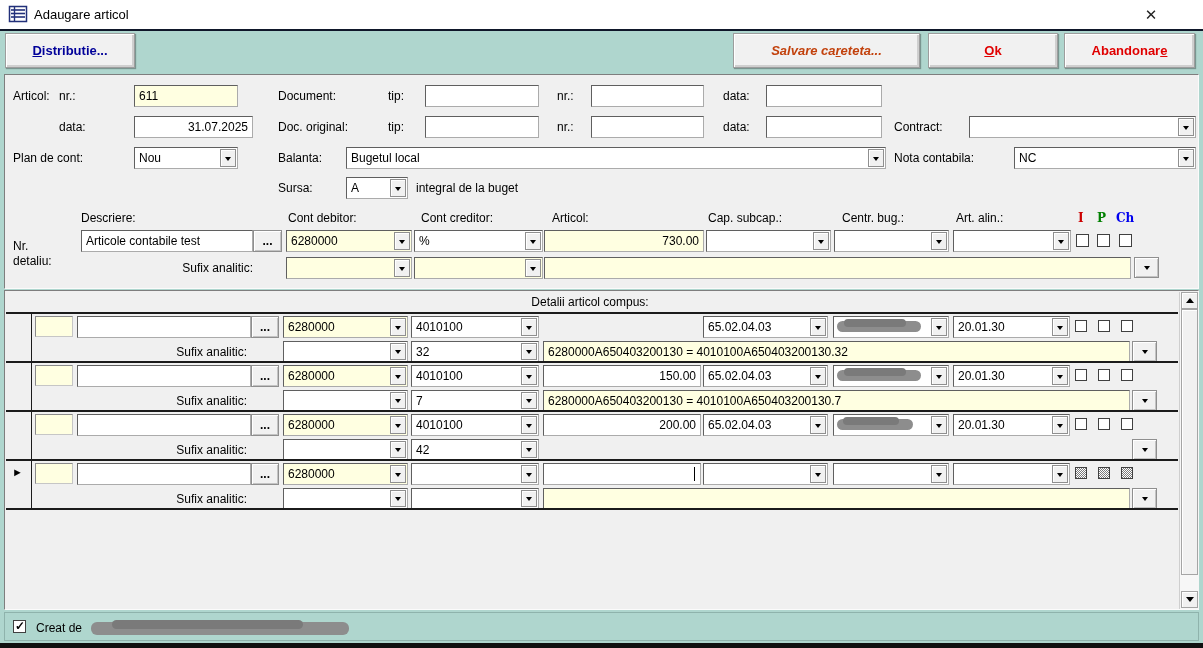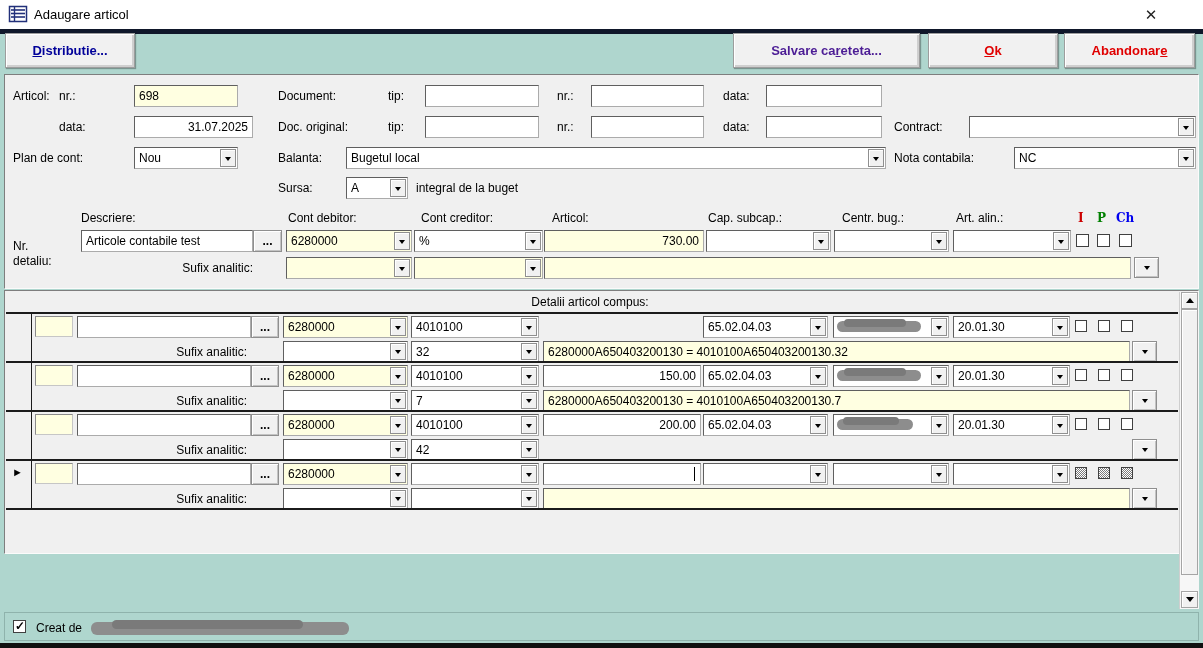--- a/index.html
+++ b/index.html
@@ -1,27 +1,27 @@
 <!DOCTYPE html>
 <html><head>
 <meta charset="utf-8">
 <style>
   html,body{margin:0;padding:0;}
   body{width:1203px;height:648px;overflow:hidden;font-family:"Liberation Sans",sans-serif;font-size:12px;color:#000;background:#afd6ce;position:relative;}
   .abs{position:absolute;}
   
-  .titlebar{position:absolute;left:0;top:0;width:1203px;height:29px;background:#ffffff;border-bottom:5px solid #0f172a;}
+  .titlebar{position:absolute;left:0;top:0;width:1203px;height:29px;background:#ffffff;border-bottom:2px solid #0f172a;}
   .apptitle{position:absolute;left:34px;top:7px;font-size:13px;}
   .closebtn{position:absolute;left:1136px;top:2px;width:30px;height:25px;display:flex;align-items:center;justify-content:center;font-size:15px;color:#222;cursor:default;}
   
   .tbtn{position:absolute;height:35px;background:#f1f1f1;border:1px solid #9d9d9d;box-shadow:inset 1px 1px 0 #ffffff,inset -2px -2px 0 #cfcfcf,1px 1px 1px rgba(0,0,0,.3);display:flex;align-items:center;justify-content:center;font-weight:bold;font-size:13px;font-family:inherit;padding:0;box-sizing:border-box;}
   .tbtn u{text-decoration:underline;}
   .c-blue{color:#000099;}
   .c-red{color:#e00000;}
-  .c-dis{color:#4c1d95;}
+  .c-dis{color:#c2410c;font-style:italic;}
   
   .panel{position:absolute;background:#f0f0f0;border:1px solid #7e7e7e;border-bottom-color:#fbfbfb;border-right-color:#fbfbfb;box-sizing:border-box;}
   .lbl{position:absolute;white-space:nowrap;}
   
   .fld{position:absolute;height:22px;box-sizing:border-box;background:#fff;border:1px solid;border-color:#5f5f5f #ababab #ababab #5f5f5f;padding:3px 4px 0 4px;white-space:nowrap;overflow:hidden;}
   .fld .cv{display:block;white-space:nowrap;overflow:hidden;}
   .yellow{background:#ffffe1;}
   .rt{text-align:right;}
   .combo{padding-right:20px;}
   .carr{position:absolute;top:1px;right:1px;bottom:1px;width:16px;background:#f1f1f1;border:1px solid #8f8f8f;box-shadow:inset 1px 1px 0 #fff;box-sizing:border-box;display:flex;align-items:center;justify-content:center;}
@@ -87,21 +87,21 @@
 <button class="tbtn c-red" style="left:1064px;top:33px;width:131px">
     <span>Abandonar</span>
     <u>e</u>
   </button>
 
 <div class="panel" style="left:4px;top:74px;width:1195px;height:215px">
 
   <span class="lbl" style="left:8px;top:14px">Articol:</span>
   <span class="lbl" style="left:54px;top:14px">nr.:</span>
   <div class="fld yellow" style="left:129px;top:10px;width:104px">
-      <span class="cv">698</span>
+      <span class="cv">611</span>
     </div>
   <span class="lbl" style="left:273px;top:14px">Document:</span>
   <span class="lbl" style="left:383px;top:14px">tip:</span>
   <div class="fld" style="left:420px;top:10px;width:114px"></div>
   <span class="lbl" style="left:552px;top:14px">nr.:</span>
   <div class="fld" style="left:586px;top:10px;width:113px"></div>
   <span class="lbl" style="left:718px;top:14px">data:</span>
   <div class="fld" style="left:761px;top:10px;width:116px"></div>
 
   <span class="lbl" style="left:54px;top:45px">data:</span>
@@ -193,21 +193,21 @@
       <span class="carr"></span>
     </div>
   <div class="fld combo yellow" style="left:409px;top:182px;width:129px">
       <span class="cv"></span>
       <span class="carr"></span>
     </div>
   <div class="fld yellow" style="left:539px;top:182px;width:587px"></div>
   <span class="sabtn" style="left:1129px;top:182px"></span>
 </div>
 
-<div class="panel" style="left:4px;top:290px;width:1195px;height:264px">
+<div class="panel" style="left:4px;top:290px;width:1195px;height:320px">
   <div class="ghead">Detalii articol compus:</div>
 
   <div class="grow" style="top:21px">
     <div class="marker"></div>
     <div class="vline"></div>
     <div class="ycell"></div>
     <div class="fld" style="left:71px;top:2px;width:174px"></div>
     <button class="mbtn" style="left:245px;top:2px;width:28px">...</button>
     <div class="fld combo yellow" style="left:277px;top:2px;width:125px">
         <span class="cv">6280000</span>

